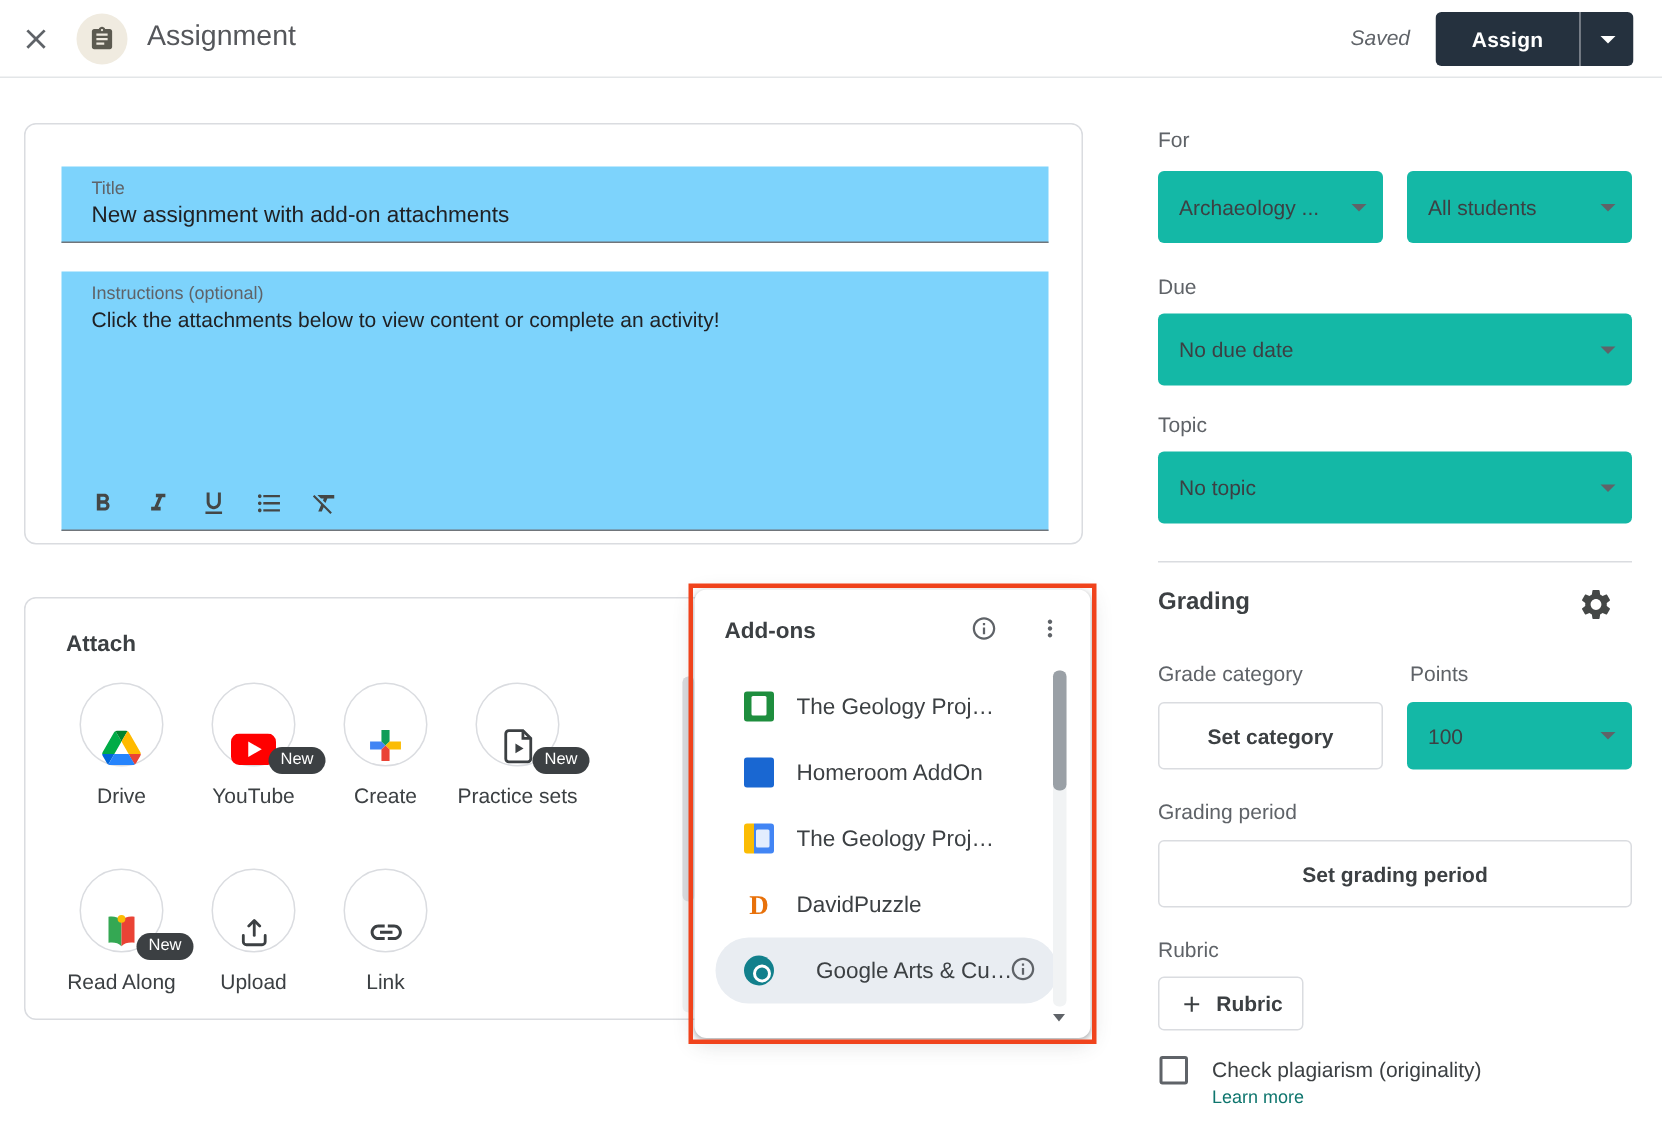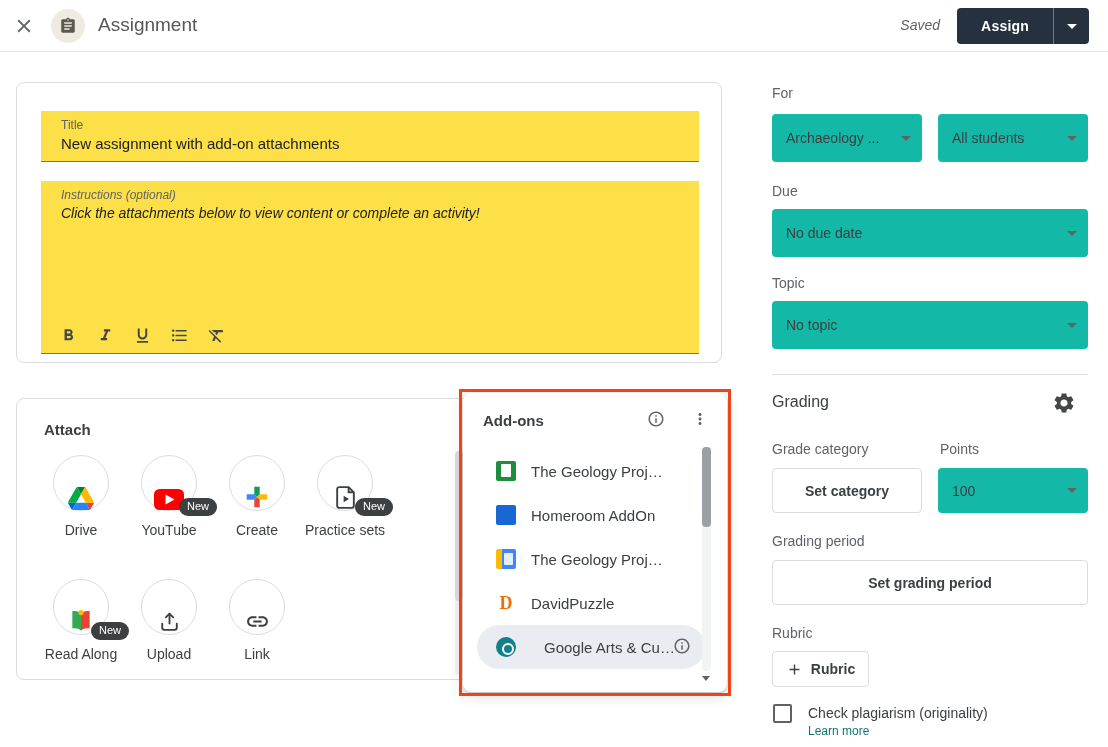--- a/index.html
+++ b/index.html
@@ -18,23 +18,23 @@
   .assign-main{background:#25313e;color:#fff;border:none;padding:0 24px;font-size:14px;font-weight:700;font-family:inherit;letter-spacing:.2px;cursor:pointer;}
   .assign-caret{background:#25313e;border:none;border-left:1px solid rgba(255,255,255,.35);width:36px;display:flex;align-items:center;justify-content:center;cursor:pointer;}
   .caret-down{width:0;height:0;border-left:5px solid transparent;border-right:5px solid transparent;border-top:5px solid #5f6368;}
   .caret-down.white{border-top-color:#fff;}
 
   
   .card{position:absolute;background:#fff;border:1px solid #dadce0;border-radius:8px;}
   .card1{left:16px;top:82px;width:706px;height:281px;}
   .card2{left:16px;top:398px;width:706px;height:282px;}
 
-  .field{position:absolute;left:24px;right:22px;background:#fde047;border-bottom:1px solid #70757a;padding:7px 20px;}
+  .field{position:absolute;left:24px;right:22px;background:#7dd3fc;border-bottom:1px solid #70757a;padding:7px 20px;}
   .field-title{top:28px;height:51px;}
-  .field-instructions{top:98px;height:173px;font-style:italic;}
+  .field-instructions{top:98px;height:173px;}
   .field-label{font-size:12px;color:#5f6368;}
   .field-value{font-size:15px;color:#202124;margin-top:3px;}
   .field-instructions .field-value{font-size:14px;}
   .toolbar{position:absolute;left:16px;bottom:7px;display:flex;gap:15px;}
   .tbtn{width:22px;height:22px;border:none;background:none;color:#444746;cursor:pointer;display:flex;align-items:center;justify-content:center;}
 
   
   .attach-heading{position:absolute;left:27px;top:22px;font-size:15px;font-weight:700;color:#3c4043;}
   .attach-item{position:absolute;width:88px;text-align:center;cursor:pointer;}
   .circle{width:56px;height:56px;margin:0 auto;border:1px solid #dadce0;border-radius:50%;background:#fff;display:flex;align-items:flex-end;justify-content:center;position:relative;}
@@ -69,21 +69,21 @@
 
   .annotation-rect{position:absolute;left:459px;top:389px;width:272px;height:307px;border:3px solid #f0431c;z-index:25;pointer-events:none;}
 
   
   .sidebar{position:absolute;left:756px;top:52px;width:352px;height:695px;background:#fff;}
   .slabel{position:absolute;font-size:14px;color:#5f6368;}
   .select{position:absolute;height:48px;background:#14b8a6;border-radius:4px;display:flex;align-items:center;padding:0 28px 0 14px;font-size:14px;color:#3c4043;cursor:pointer;white-space:nowrap;overflow:hidden;}
   .select .caret-down{position:absolute;right:11px;top:22px;}
   .obtn{position:absolute;background:#fff;border:1px solid #dadce0;border-radius:4px;font-size:14px;font-weight:700;color:#3c4043;display:flex;align-items:center;justify-content:center;cursor:pointer;font-family:inherit;gap:8px;}
   .divider{position:absolute;left:16px;width:316px;height:1px;background:#dadce0;}
-  .sheading{position:absolute;left:16px;top:341px;font-size:16px;font-weight:400;color:#3c4043;}
+  .sheading{position:absolute;left:16px;top:341px;font-size:16px;font-weight:700;color:#3c4043;}
   .gear-btn{position:absolute;left:294px;top:337px;width:28px;height:28px;border:none;background:none;color:#444746;cursor:pointer;display:flex;align-items:center;justify-content:center;}
   .checkbox{position:absolute;left:17px;top:652px;width:19px;height:19px;border:2px solid #5f6368;border-radius:2px;background:#fff;cursor:pointer;}
   .plag-label{position:absolute;left:52px;top:653px;font-size:14px;color:#3c4043;}
   .learn-more{position:absolute;left:52px;top:672px;font-size:12px;color:#0f766e;cursor:pointer;text-decoration:none;}
 </style>
 </head>
 <body>
 
 <header class="topbar">
   <button class="close-btn">

